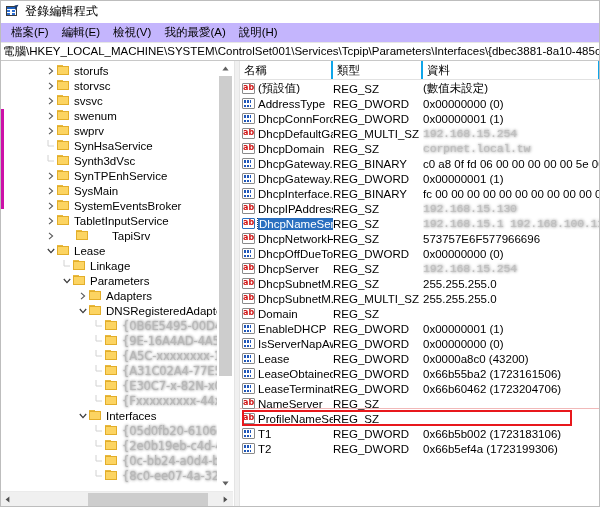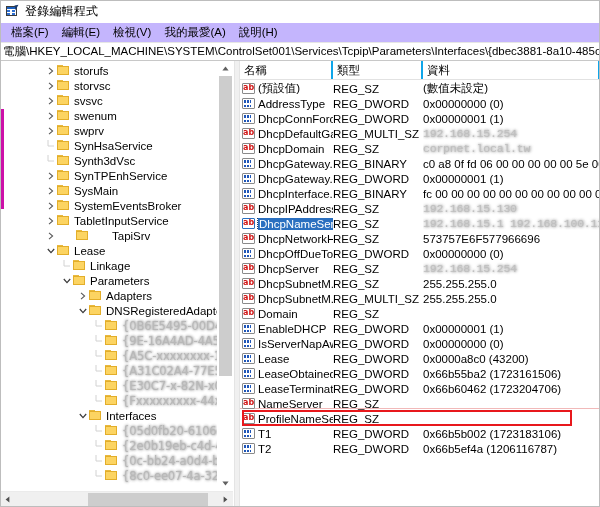--- a/index.html
+++ b/index.html
@@ -949,21 +949,21 @@
             </div>
             <div class="c-type">REG_DWORD</div>
             <div class="c-data">0x66b5b002 (1723183106)</div>
           </div>
           <div class="lrow">
             <div class="c-name">
               <span class="vicon dword"></span>
               <span class="namelabel">T2</span>
             </div>
             <div class="c-type">REG_DWORD</div>
-            <div class="c-data">0x66b5ef4a (1206116787)</div>
+            <div class="c-data">0x66b5ef4a (1723199306)</div>
           </div>
         </div>
     </div>
 
   </div>
 
   <div class="outer-border"></div>
 </div>
 
 </body></html>

